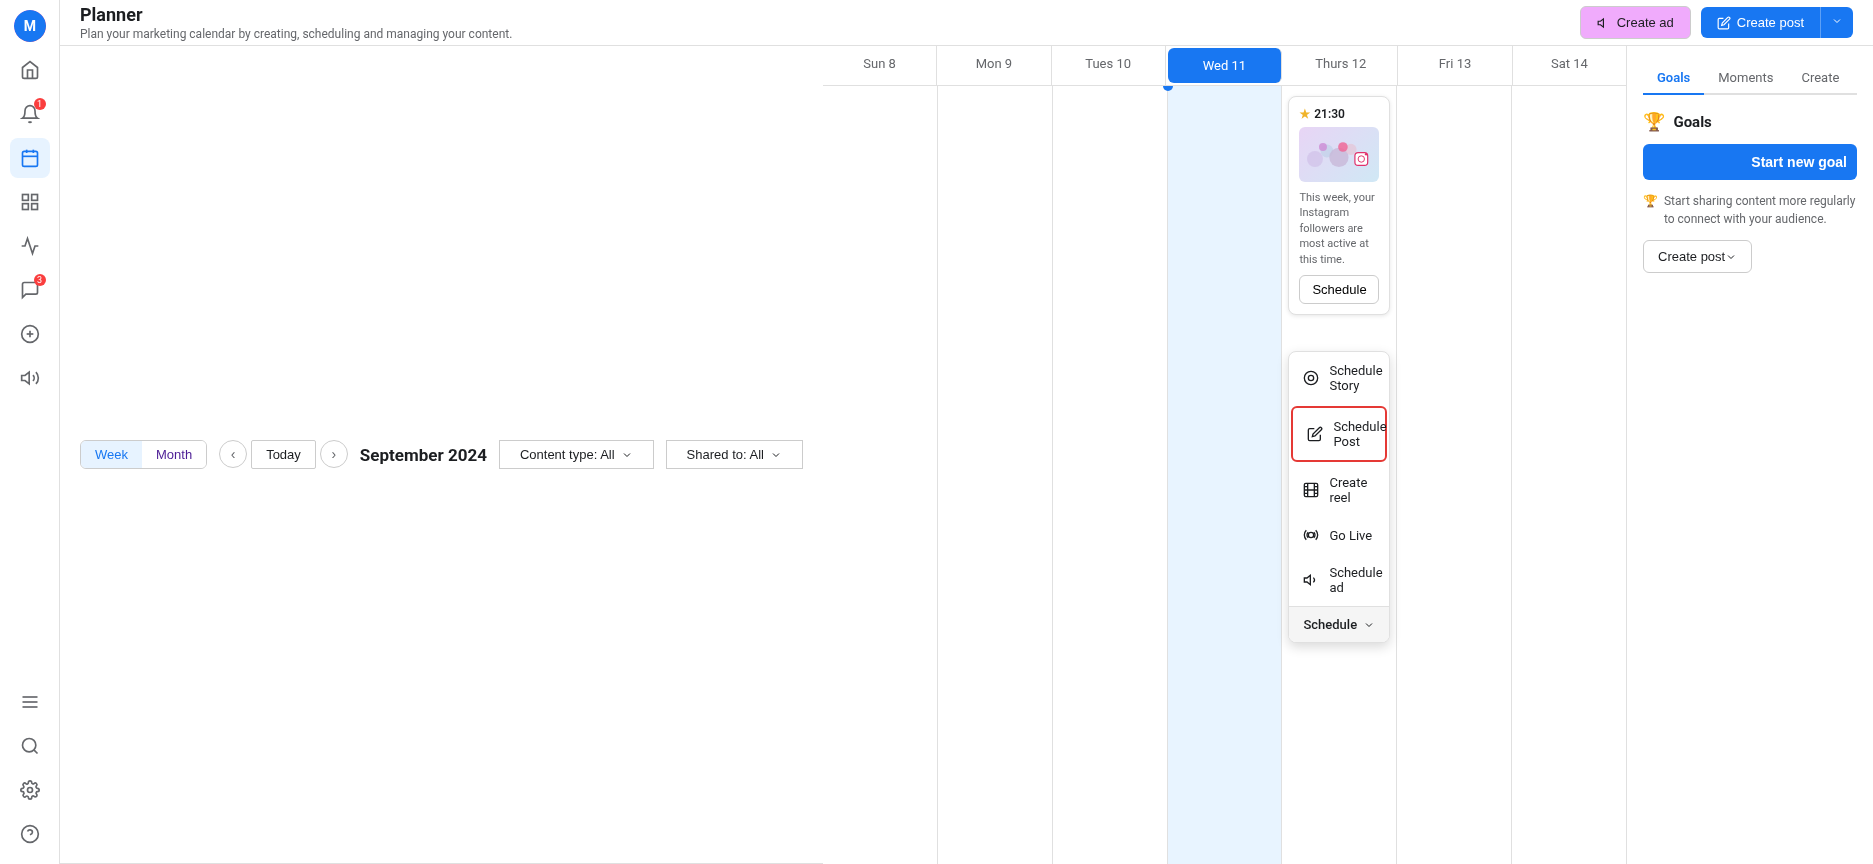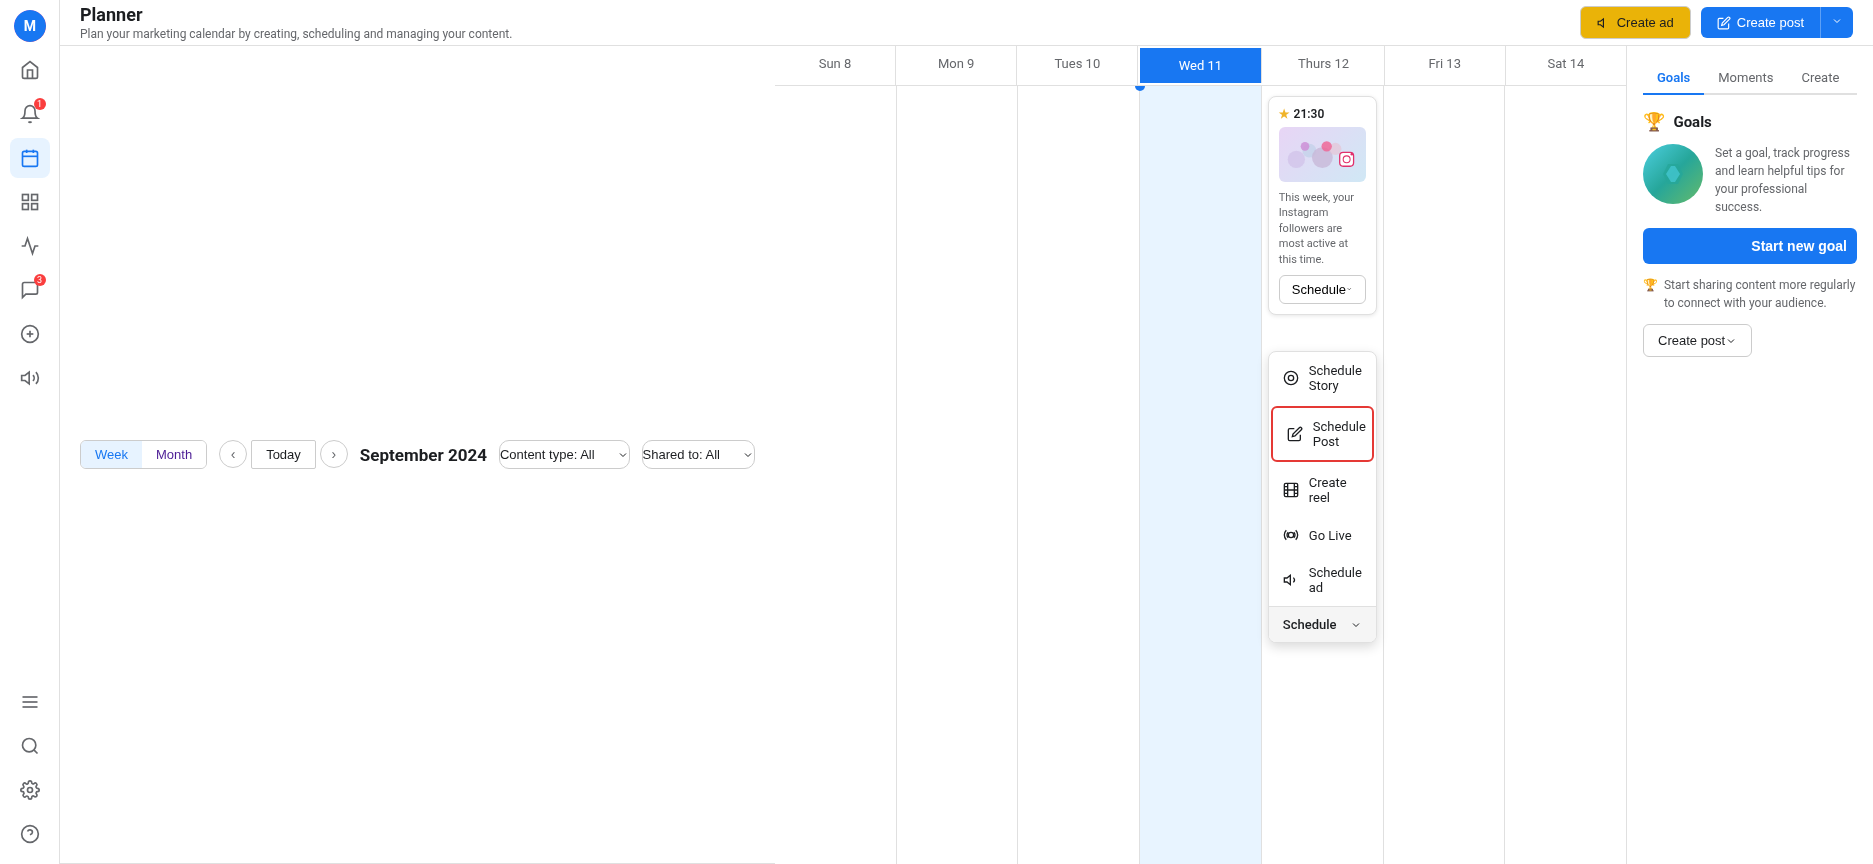--- a/index.html
+++ b/index.html
@@ -61,21 +61,21 @@
       justify-content: space-between;
     }
     .topbar-title { font-size: 18px; font-weight: 700; color: #1c1e21; }
     .topbar-subtitle { font-size: 12px; color: #65676b; margin-top: 2px; }
     .topbar-actions { display: flex; gap: 10px; align-items: center; }
     .btn-create-ad {
       display: flex; align-items: center; gap: 6px;
       padding: 8px 16px;
       border: 1px solid #ccc;
       border-radius: 6px;
-      background: #eab308;
+      background: #f0abfc;
       color: #1c1e21;
       font-size: 13px;
       font-weight: 500;
       cursor: pointer;
     }
     .btn-create-post {
       display: flex; align-items: center; gap: 6px;
       padding: 8px 16px;
       border: none;
       border-radius: 6px 0 0 6px;
@@ -159,24 +159,24 @@
       color: #1c1e21;
     }
     .cal-title {
       flex: 1;
       text-align: center;
       font-size: 17px;
       font-weight: 700;
       color: #1c1e21;
     }
     .filter-btn {
-      display: flex; align-items: center; gap: 22px;
-      padding: 6px 0;
+      display: flex; align-items: center; gap: 6px;
+      padding: 6px 20px;
       border: 1px solid #ccc;
-      border-radius: 10px;
+      border-radius: 0;
       background: #fff;
       font-size: 13px;
       cursor: pointer;
       color: #1c1e21;
     }
 
     
     .cal-grid {
       flex: 1;
       display: flex;
@@ -192,21 +192,21 @@
       padding: 10px;
       text-align: center;
       font-size: 13px;
       color: #65676b;
       border-right: 1px solid #e0e0e0;
     }
     .cal-day-header:last-child { border-right: none; }
     .cal-day-header.today-header {
       background: #1877f2;
       color: #fff;
-      border-radius: 0;
+      border-radius: 6px;
       margin: 2px;
     }
     .cal-body {
       flex: 1;
       display: flex;
       overflow: hidden;
       position: relative;
     }
     .cal-col {
       flex: 1;
@@ -702,29 +702,20 @@
         <div class="panel-tab">Moments</div>
         <div class="panel-tab">Create</div>
       </div>
 
       <div class="goals-section">
         <div class="goals-header">
           <span class="goals-icon">🏆</span>
           <span>Goals</span>
         </div>
 
-        <div class="goals-info-row">
-          <div class="goals-visual">
-            <svg width="40" height="40" viewBox="0 0 40 40">
-              <polygon points="15,10 25,10 30,20 25,30 15,30 10,20" fill="#26a69a" opacity="0.8"></polygon>
-              <polygon points="18,12 22,12 27,20 22,28 18,28 13,20" fill="#4dd0e1" opacity="0.6"></polygon>
-            </svg>
-          </div>
-          <div class="goals-desc">Set a goal, track progress and learn helpful tips for your professional success.</div>
-        </div>
 
         <button class="start-goal-btn">Start new goal</button>
 
         <div class="sharing-hint">
           <span>🏆</span>
           <span>Start sharing content more regularly to connect with your audience.</span>
         </div>
 
         <button class="create-post-btn-panel">
           <span>Create post</span>

